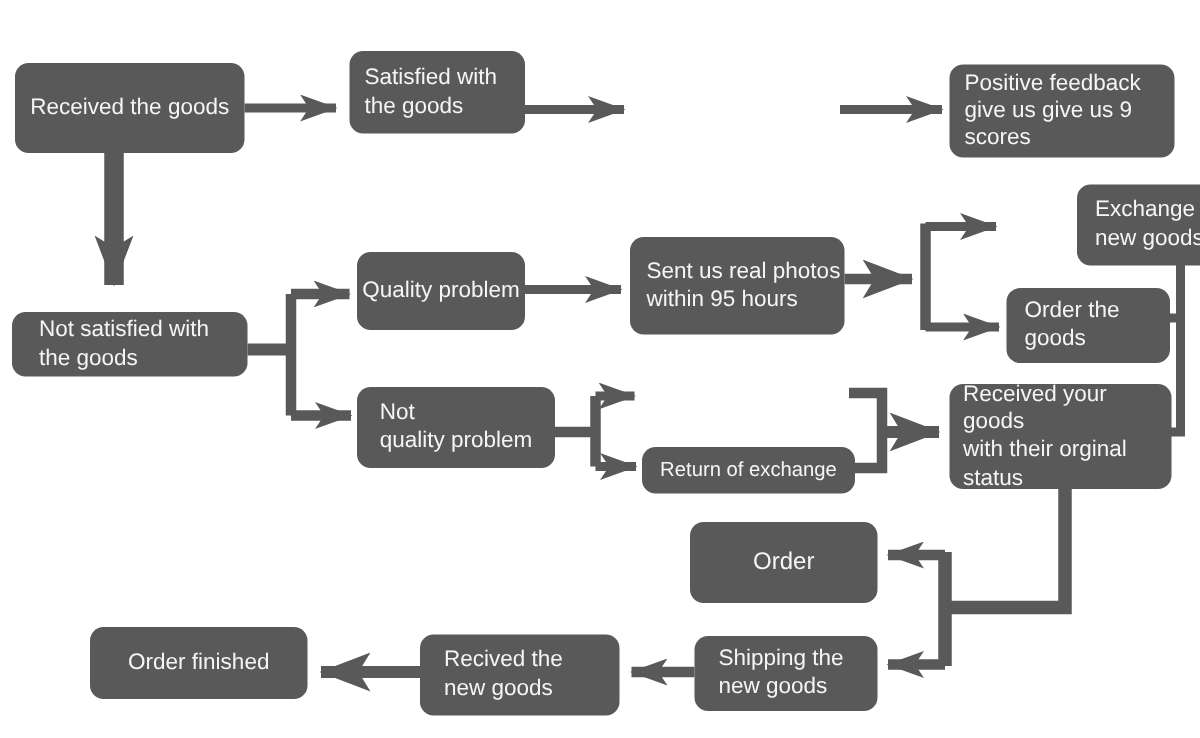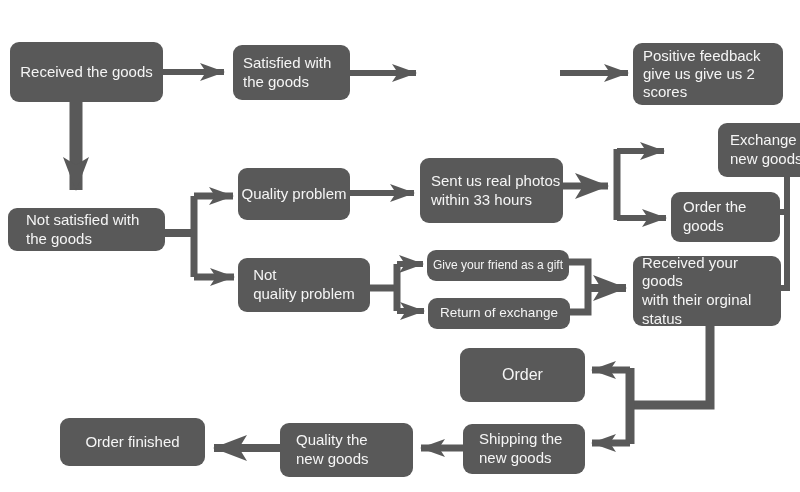--- a/index.html
+++ b/index.html
@@ -39,21 +39,21 @@
     line-height: 1.25;
     display: flex;
     align-items: center;
     white-space: pre-line;
     box-sizing: border-box;
   }
   .node.center { justify-content: center; text-align: left; }
   .node.left   { justify-content: flex-start; text-align: left; }
 
   #n-received-goods    { left: 10px;  top: 42px;  width: 153px; height: 60px; }
-  #n-satisfied         { left: 233px; top: 45px;  width: 117px; height: 55px; padding-left: 10px; }
+  #n-satisfied         { left: 233px; top: 34px;  width: 117px; height: 55px; padding-left: 10px; }
   #n-complete-order    { left: 423px; top: 43px;  width: 137px; height: 59px; }
   #n-positive-feedback { left: 633px; top: 43px;  width: 150px; height: 62px; padding-left: 10px; line-height: 1.2; }
   #n-not-satisfied     { left: 8px;   top: 208px; width: 157px; height: 43px; padding-left: 18px; }
   #n-quality-problem   { left: 238px; top: 168px; width: 112px; height: 52px; }
   #n-sent-photos       { left: 420px; top: 158px; width: 143px; height: 65px; padding-left: 11px; }
   #n-exchange          { left: 670px; top: 123px; width: 110px; height: 54px; padding-left: 12px; margin-left: 48px; }
   #n-return-goods      { left: 671px; top: 192px; width: 109px; height: 50px; padding-left: 12px; }
   #n-not-quality       { left: 238px; top: 258px; width: 132px; height: 54px; }
   #n-gift              { left: 427px; top: 250px; width: 142px; height: 31px; font-size: 12px; }
   #n-return-exchange   { left: 428px; top: 298px; width: 142px; height: 31px; font-size: 13.5px; }
@@ -112,38 +112,37 @@
     <path d="M630,443 H592" stroke-width="7" marker-end="url(#ah)"></path>
 
     <path d="M463,448 H421" stroke-width="7" marker-end="url(#ah)"></path>
     <path d="M280,448 H214" stroke-width="8" marker-end="url(#ahBig)"></path>
   </svg>
 
   <div class="node center" id="n-received-goods">Received the goods</div>
   <div class="node left" id="n-satisfied">Satisfied with
 the goods</div>
   <div class="node left" id="n-positive-feedback">Positive feedback
-give us give us 2
+give us give us 9
 scores</div>
   <div class="node left" id="n-not-satisfied">Not satisfied with
 the goods</div>
   <div class="node center" id="n-quality-problem">Quality problem</div>
   <div class="node left" id="n-sent-photos">Sent us real photos
-within 33 hours</div>
+within 95 hours</div>
   <div class="node left" id="n-exchange">Exchange the
 new goods</div>
   <div class="node left" id="n-return-goods">Order the
 goods</div>
   <div class="node center" id="n-not-quality">Not
 quality problem</div>
-  <div class="node center" id="n-gift">Give your friend as a gift</div>
   <div class="node center" id="n-return-exchange">Return of exchange</div>
   <div class="node left" id="n-received-original">Received your goods
 with their orginal
 status</div>
   <div class="node center" id="n-refund">Order</div>
   <div class="node left" id="n-shipping">Shipping the
 new goods</div>
-  <div class="node left" id="n-recived">Quality the
+  <div class="node left" id="n-recived">Recived the
 new goods</div>
   <div class="node center" id="n-order-finished">Order finished</div>
 
 </div>
 
 </body></html>

